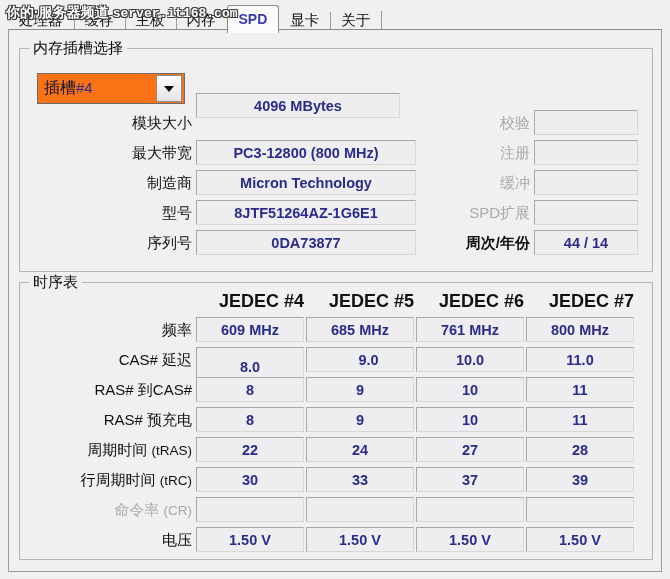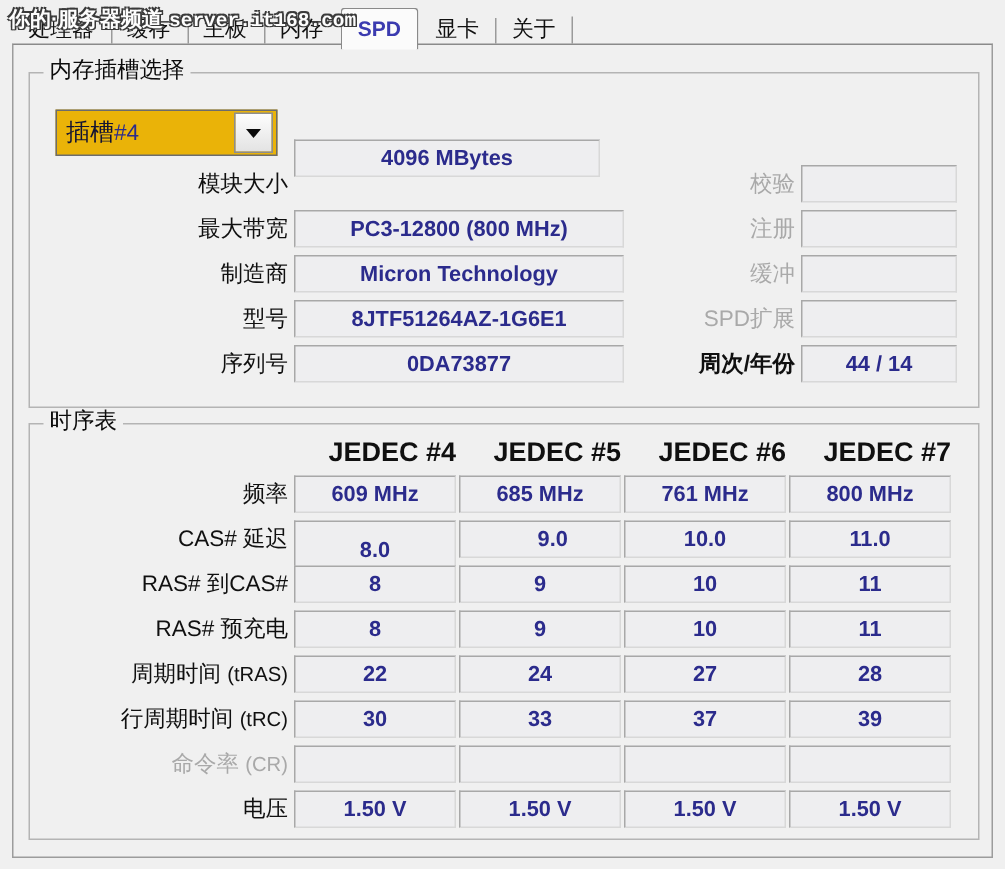--- a/index.html
+++ b/index.html
@@ -86,21 +86,20 @@
   }
   .group > .legend {
     position: absolute;
     top: -10px; left: 9px;
     padding: 0 4px;
     background: #f0f0f0;
     font-size: 15px;
     color: #0c0c0c;
     line-height: 17px;
     white-space: nowrap;
-    font-family: Liberation Mono, monospace;
   }
 
   #group-slot  { left: 10px;  top: 18px;  width: 634px; height: 224px; }
   #group-timing{ left: 10px;  top: 252px; width: 634px; height: 278px; }
 
   
   .field {
     position: absolute;
     box-sizing: border-box;
     background: #eeeef0;
@@ -134,21 +133,21 @@
   }
   .lbl.dim { color: #a9a9a9; }
   .lbl small { font-size: 13.5px; }
 
   
   #slot-combo {
     position: absolute;
     left: 17px; top: 24px;
     width: 148px; height: 31px;
     box-sizing: border-box;
-    background: #eab308;
+    background: #f97316;
     border: 1px solid #6c6c6c;
     display: flex; align-items: center;
     cursor: default;
   }
   #slot-combo .combo-text {
     flex: 1;
     padding-left: 6px;
     font-size: 16px;
     color: #131333;
     white-space: nowrap;

